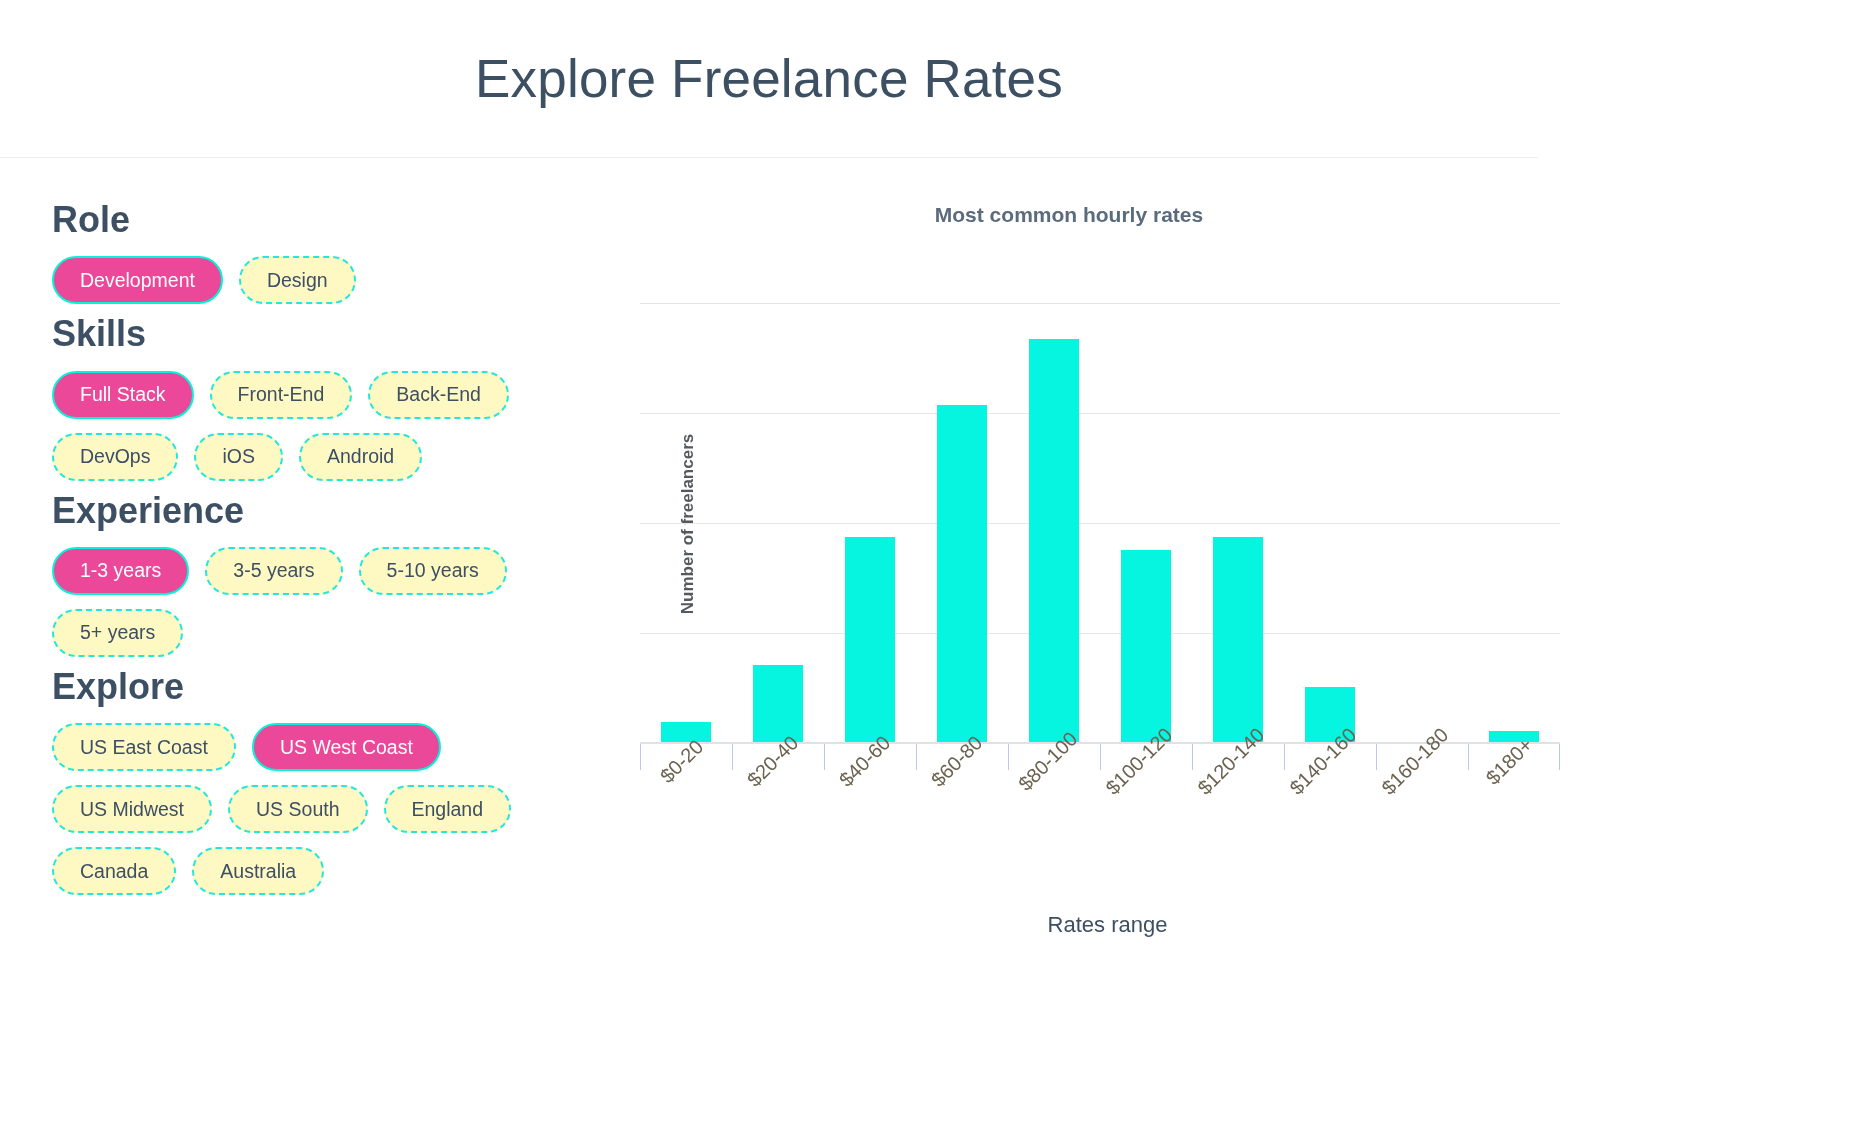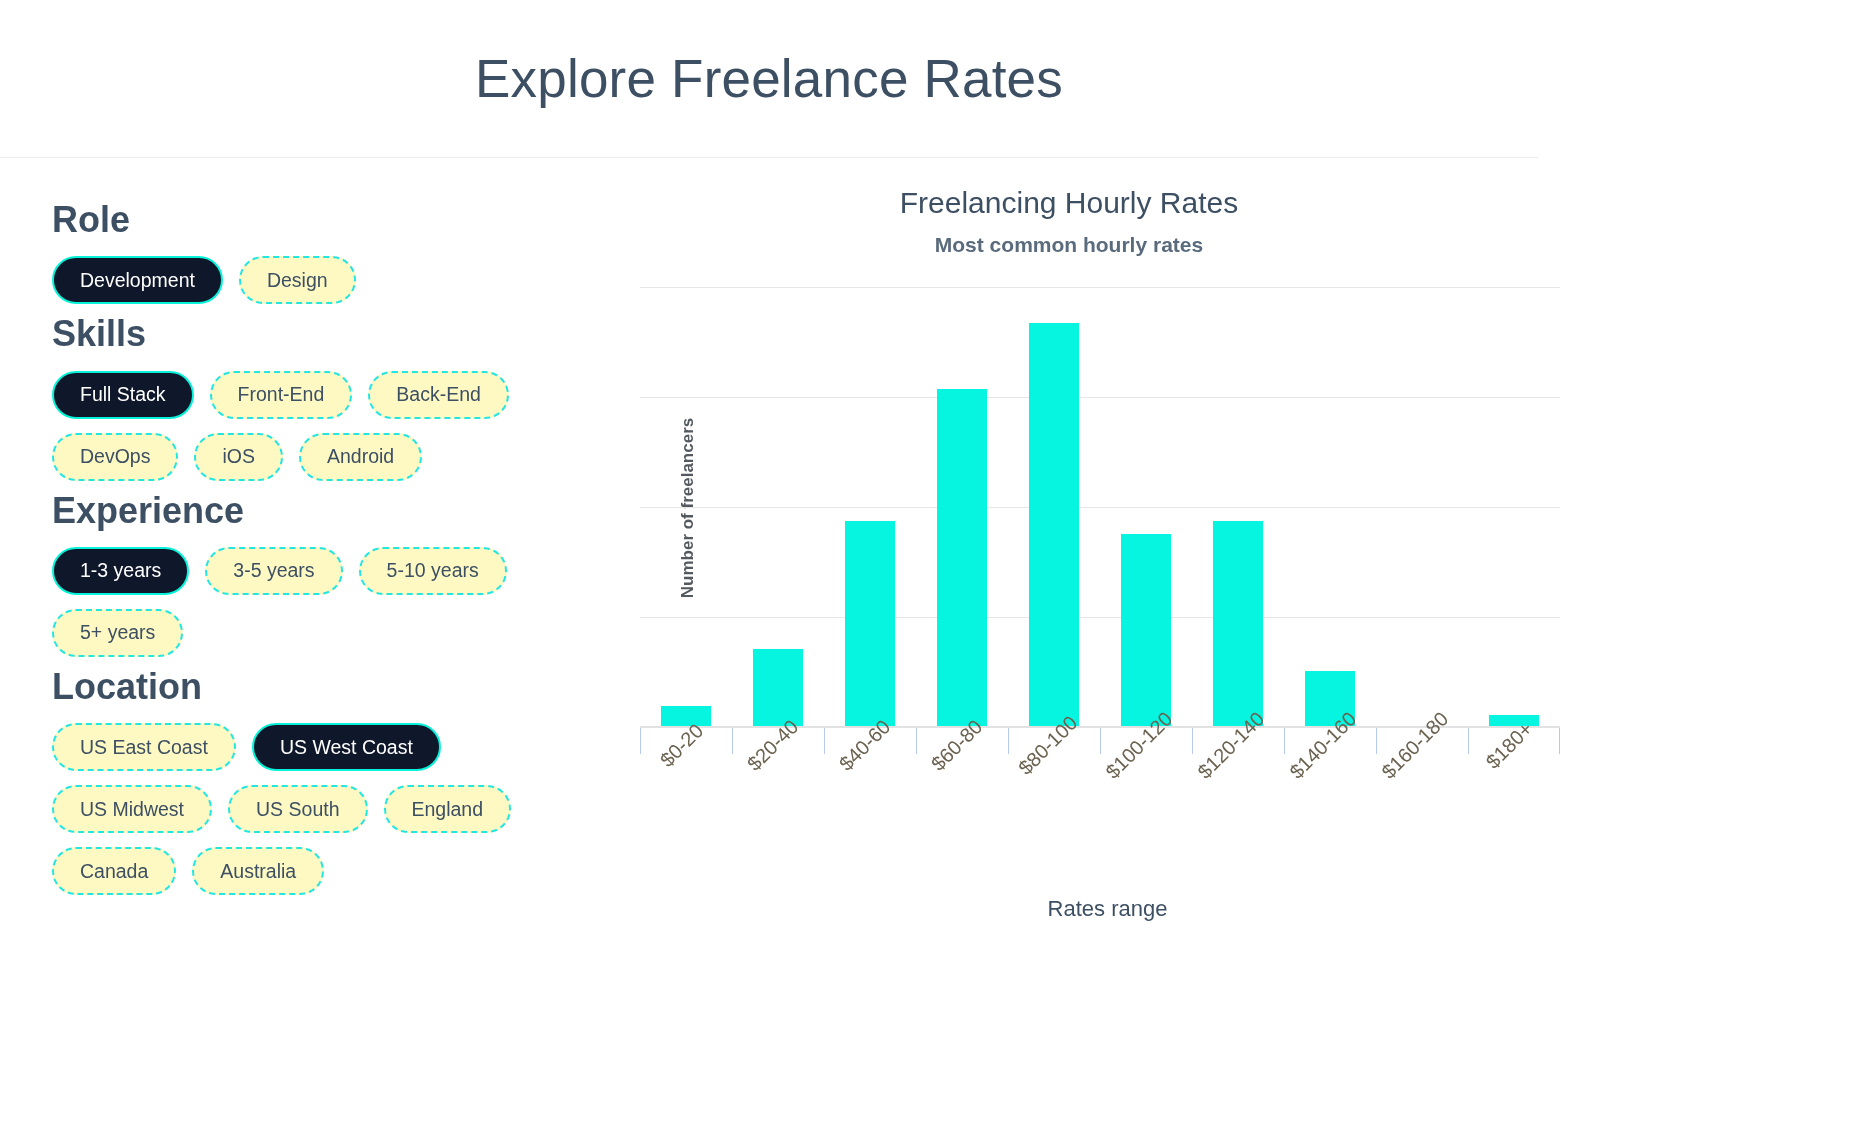--- a/index.html
+++ b/index.html
@@ -48,21 +48,21 @@
     font-size: 19.5px;
     display: inline-flex;
     align-items: center;
     justify-content: center;
     white-space: nowrap;
     line-height: 1;
     cursor: pointer;
     user-select: none;
   }
   .chip.on {
-    background: #0f172a;
+    background: #ec4899;
     color: #ffffff;
     border: 2px solid #07f2d8;
   }
   .chip.off {
     background: #fef9c3;
     color: #3d4f63;
     border: 2px dashed #22e6e0;
     text-align: center;
   }
 
@@ -183,37 +183,36 @@
         <div class="group-title">Experience</div>
         <div class="chips">
           <div class="chip on">1-3 years</div>
           <div class="chip off">3-5 years</div>
           <div class="chip off">5-10 years</div>
           <div class="chip off">5+ years</div>
         </div>
       </section>
 
       <section class="filter-group">
-        <div class="group-title">Location</div>
+        <div class="group-title">Explore</div>
         <div class="chips">
           <div class="chip off">US East Coast</div>
           <div class="chip on">US West Coast</div>
           <div class="chip off">US Midwest</div>
           <div class="chip off">US South</div>
           <div class="chip off">England</div>
           <div class="chip off">Canada</div>
           <div class="chip off">Australia</div>
         </div>
       </section>
 
     </aside>
 
     <main class="chartpane">
       <div class="chart-wrap">
-        <div class="chart-title">Freelancing Hourly Rates</div>
         <div class="chart-subtitle">Most common hourly rates</div>
 
         <div class="plot-area">
           <div class="yaxis-title">Number of freelancers</div>
           <div class="gridlines" id="gridlines">
               <div class="gridline" style="bottom: 110px;"></div>
               <div class="gridline" style="bottom: 220px;"></div>
               <div class="gridline" style="bottom: 330px;"></div>
               <div class="gridline" style="bottom: 440px;"></div>
             </div>

